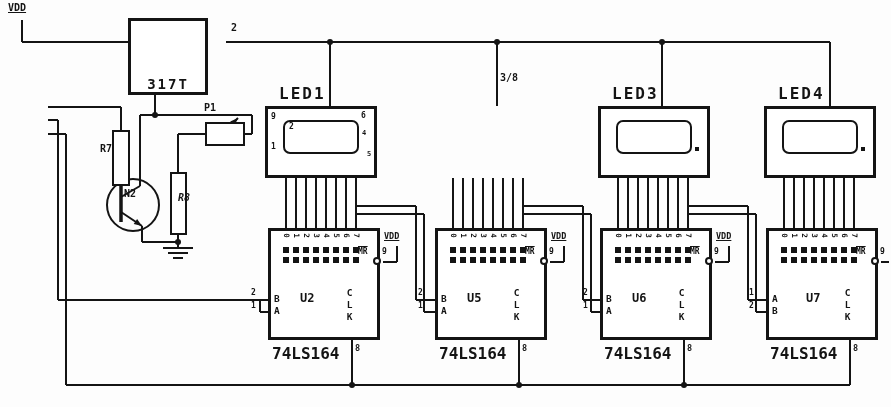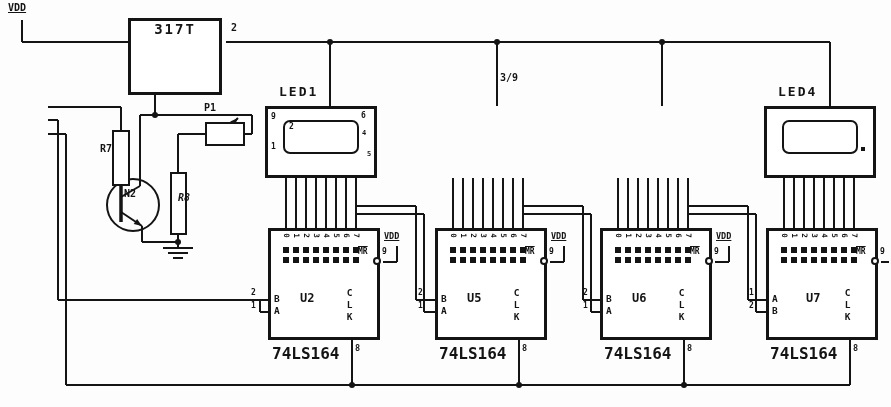--- a/index.html
+++ b/index.html
@@ -3,33 +3,33 @@
 <meta charset="utf-8">
 <style>
   html,body{margin:0;padding:0;background:#fff;}
   .stage{position:relative;width:891px;height:407px;background:#fdfdfd;
          font-family:"DejaVu Sans Mono","Liberation Mono",monospace;color:#141414;overflow:hidden;}
   .stage *{box-sizing:border-box;}
   .lbl{position:absolute;font-weight:bold;white-space:nowrap;color:#141414;} .f10{font-size:10px;}
   .und{text-decoration:underline;}
   svg.wires{position:absolute;left:0;top:0;}
   
-  .regbox{position:absolute;left:128px;top:18px;width:94px;height:77px;border:3px solid #141414;
-          background:#fff;display:flex;align-items:flex-start;justify-content:center;font-weight:bold;font-size:14px;letter-spacing:2px;}
+  .regbox{position:absolute;left:128px;top:18px;width:80px;height:77px;border:3px solid #141414;
+          background:#fff;display:flex;align-items:flex-end;justify-content:center;font-weight:bold;font-size:14px;letter-spacing:2px;}
   .rbox{position:absolute;border:2px solid #141414;background:#fff;}
   .potbox{position:absolute;left:205px;top:122px;width:40px;height:24px;border:2px solid #141414;background:#fff;}
   
   .conn{position:absolute;left:4px;top:100px;width:46px;}
   .cpin{position:relative;width:46px;height:13px;border:2px solid #141414;background:#fff;
         display:flex;align-items:center;margin-bottom:0.5px;}
   .cpin .hatch{width:9px;height:100%;background:repeating-linear-gradient(45deg,#444 0 1.5px,#fff 1.5px 4px);}
   .cpin span{font-size:7.5px;font-weight:bold;padding-left:2px;}
   
   .led{position:absolute;top:0;width:130px;height:200px;}
-  .led .ltitle{position:absolute;left:14px;top:84px;font-size:13px;font-weight:bold;letter-spacing:2px;}
+  .led .ltitle{position:absolute;left:14px;top:84px;font-size:16px;font-weight:bold;letter-spacing:2px;}
   .led .lbox{position:absolute;left:0;top:106px;width:112px;height:72px;border:3px solid #141414;background:#fff;}
   .led .lwin{position:absolute;left:18px;top:120px;width:76px;height:34px;border:2px solid #141414;border-radius:7px;background:#fff;}
   .led .pd{position:absolute;font-size:8px;font-weight:bold;}
   .led .drow{position:absolute;left:2px;top:156px;width:106px;text-align:center;font-size:8px;font-weight:bold;letter-spacing:2px;}
   .led .dpdot{position:absolute;left:97px;top:147px;width:4px;height:4px;background:#141414;}
   
   .chip{position:absolute;top:0;width:140px;height:407px;}
   .chip .bund{position:absolute;left:17px;top:178px;width:72px;height:50px;
               background:repeating-linear-gradient(90deg,#141414 0 2px,transparent 2px 10px);}
   .chip .cbox{position:absolute;left:0;top:228px;width:112px;height:112px;border:3px solid #141414;background:#fff;}
@@ -123,35 +123,41 @@
   <div class="lbl f10" style="left:86px;top:143px;margin-left:14px;">R7</div>
 
   <div class="lbl f10" style="left:124px;top:188px;">N2</div>
 
   <div class="rbox" style="left:170px;top:172px;width:17px;height:63px;"></div>
   <div class="lbl f10" style="left:178px;top:192px;font-style:italic;">R8</div>
 
   <div class="potbox"></div>
   <div class="lbl f10" style="left:204px;top:102px;">P1</div>
 
-  <div class="lbl f10" style="left:500px;top:72px;">3/9</div>
+  <div class="lbl f10" style="left:500px;top:72px;">3/8</div>
 
   <div class="led" style="left:265px;">
     <div class="ltitle">LED1</div>
     <div class="lbox"></div>
     <div class="lwin"></div>
     <div class="pd" style="left:6px;top:112px;">9</div>
     <div class="pd" style="left:6px;top:142px;">1</div>
     <div class="pd" style="left:24px;top:122px;">2</div>
     <div class="pd" style="left:96px;top:111px;">6</div>
     <div class="pd" style="left:97px;top:129px;font-size:7px;">4</div>
     <div class="pd" style="left:102px;top:150px;font-size:7px;">5</div>
   </div>
 
 
+  <div class="led" style="left:598px;">
+    <div class="ltitle">LED3</div>
+    <div class="lbox"></div>
+    <div class="lwin"></div>
+    <div class="dpdot"></div>
+  </div>
 
   <div class="led" style="left:764px;">
     <div class="ltitle">LED4</div>
     <div class="lbox"></div>
     <div class="lwin"></div>
     <div class="dpdot"></div>
   </div>
 
   <div class="chip" style="left:268px;">
     <div class="bund"></div>

